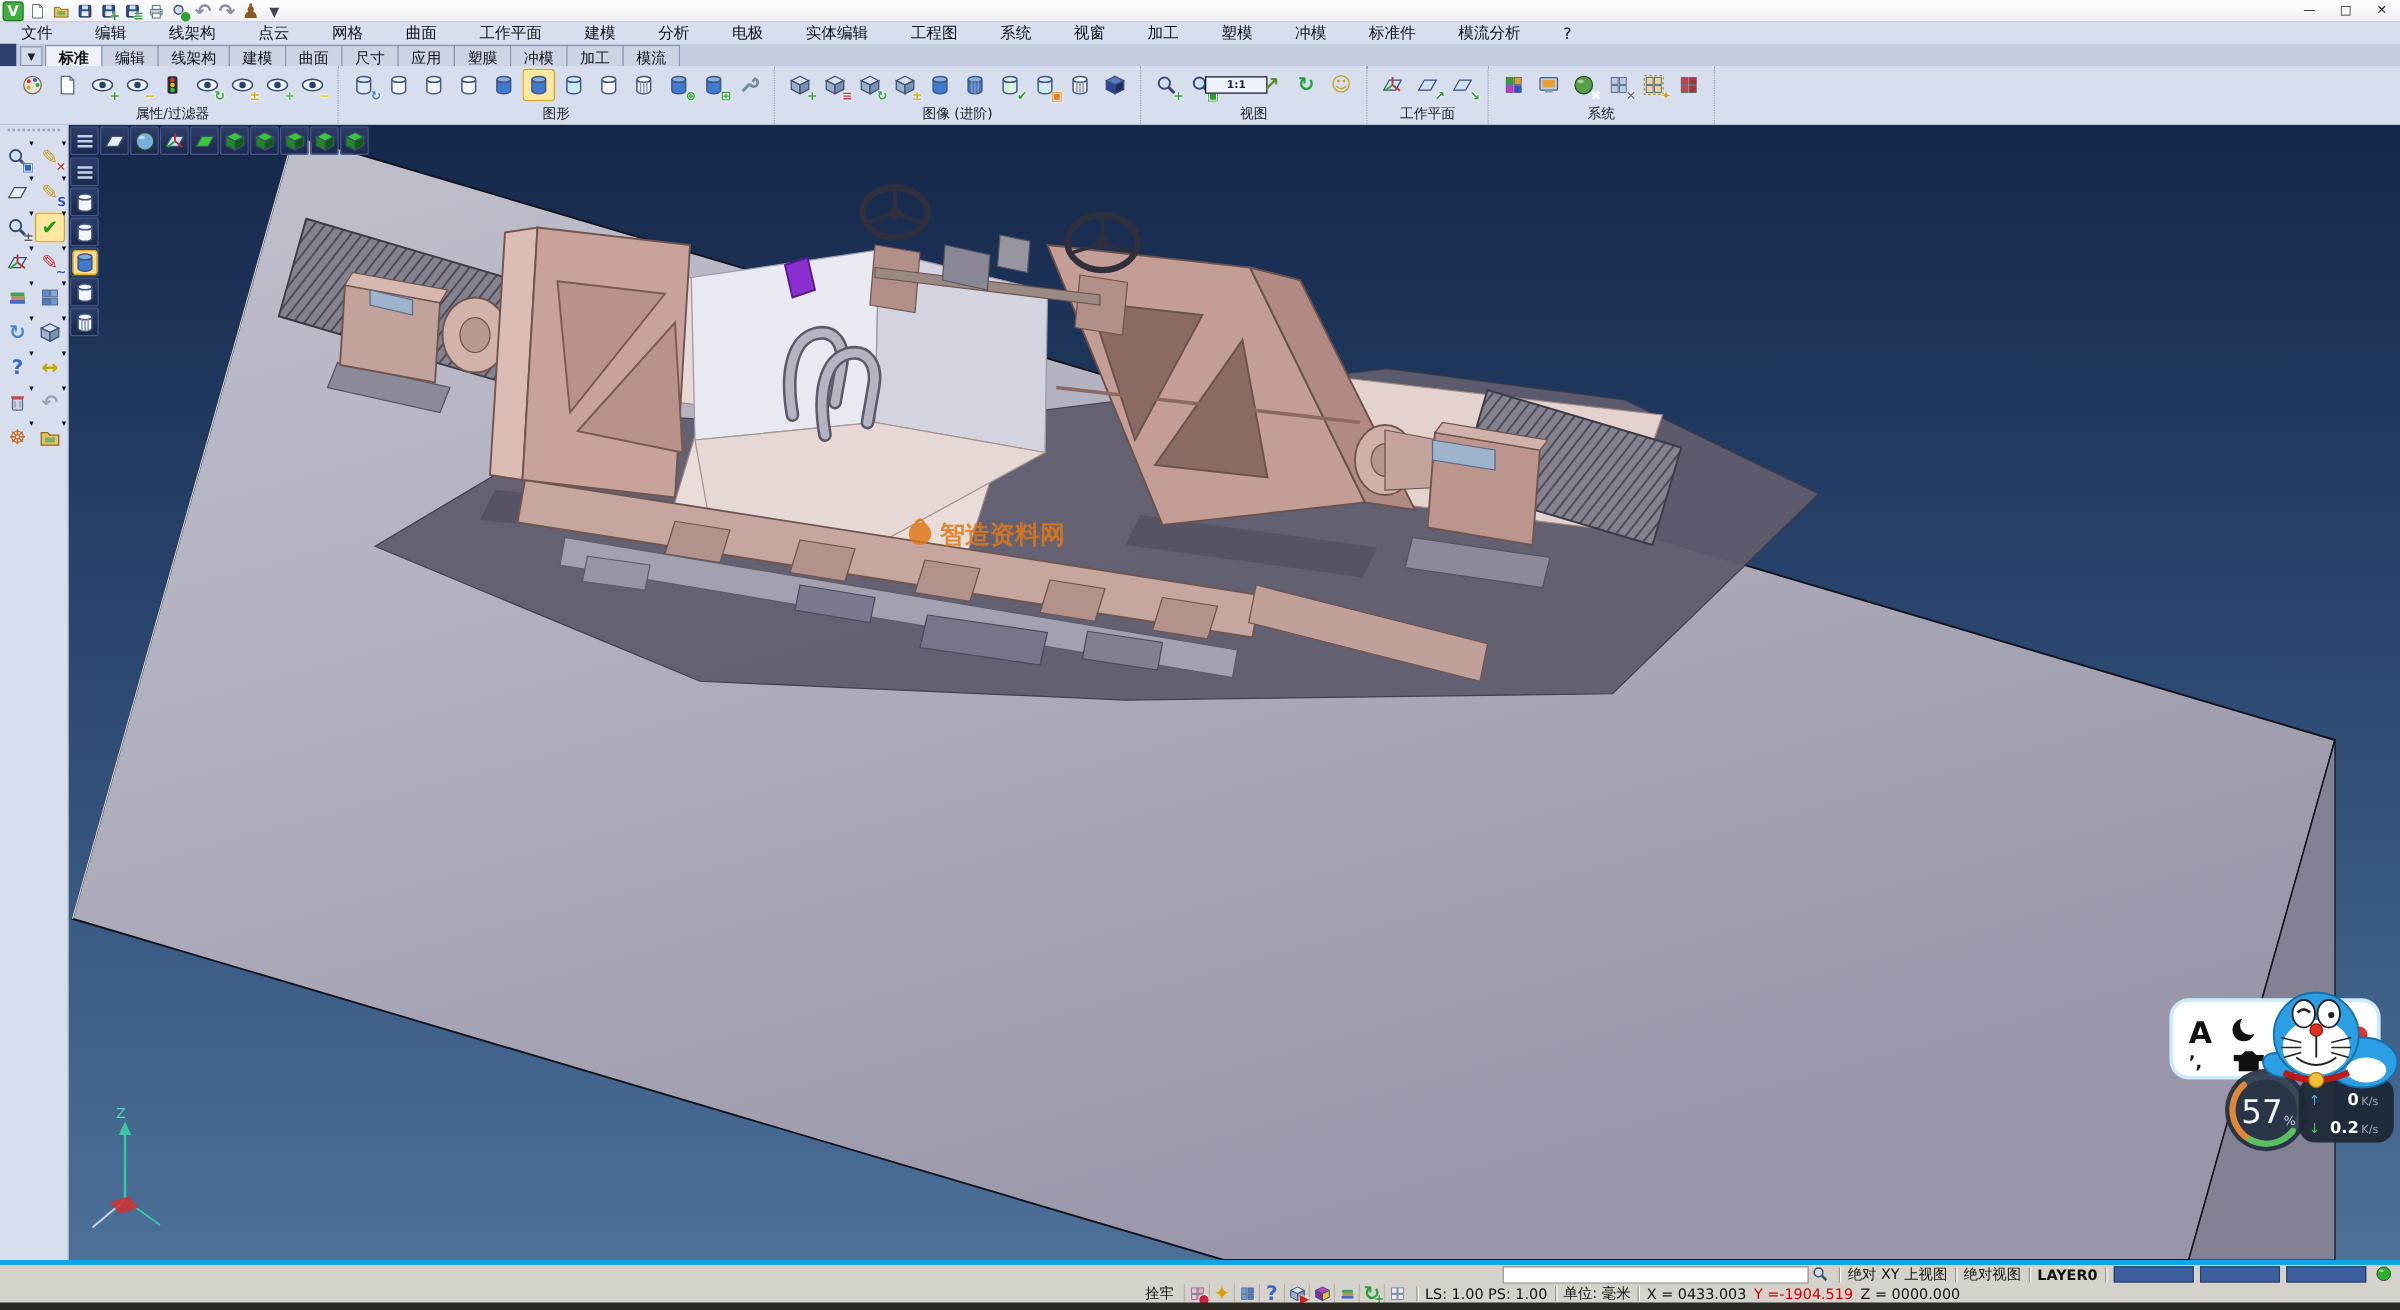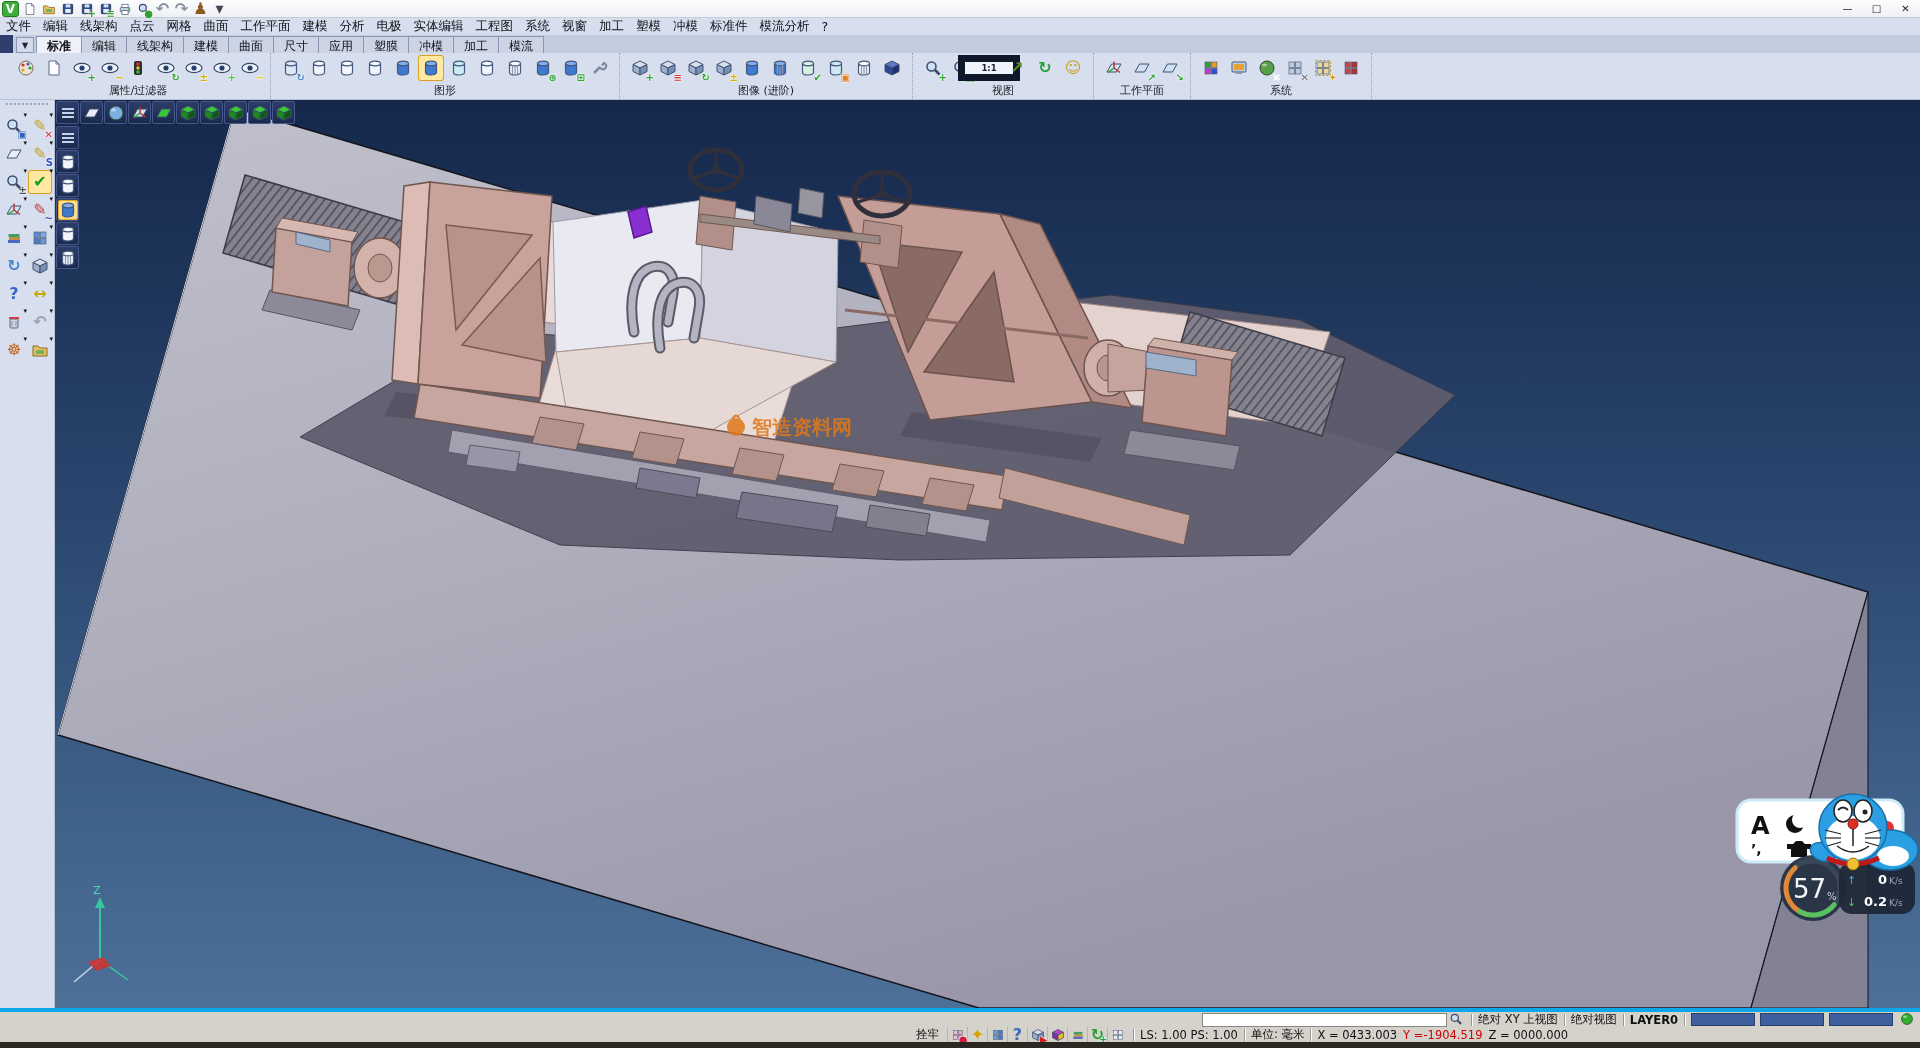--- a/index.html
+++ b/index.html
@@ -12,21 +12,21 @@
   #qa { display:flex; align-items:center; gap:2px; padding-left:2px; }
   #qa .ic { width:17px; height:16px; }
   #qa .ic svg { width:14px; height:14px; }
   #win-title { position:absolute; left:0; right:0; text-align:center; font-size:11.5px; color:#222; pointer-events:none; }
   #winbtns { margin-left:auto; display:flex; }
   .wb { width:29px; height:17px; display:flex; align-items:center; justify-content:center;
     font-size:10px; color:#222; }
   
   #menubar { position:absolute; left:0; top:18px; width:1920px; height:17px;
     background:#d7dfee; display:flex; align-items:center; }
-  .mi { padding:0 6px; font-size:12.5px; color:#101018; }
+  .mi { padding:0 17px; font-size:12.5px; color:#101018; }
   
   #tabrow { position:absolute; left:0; top:35px; width:1920px; height:18px;
     background:#c4cde0; display:flex; align-items:flex-end; }
   #tab-dock { width:13px; height:18px; background:#2e3f6e; }
   #tab-overflow { width:18px; height:16px; display:flex; align-items:center; justify-content:center;
     font-size:8px; color:#223; background:#d3dbea; border:1px solid #8a96b2; margin:0 2px 0 3px; }
   .tab { padding:1px 10px 0; height:17px; font-size:12px; color:#101018;
     background:#ccd4e4; border:1px solid #8a96b2; border-bottom:none; margin-right:-1px; }
   .tab.active { background:#eef1f8; font-weight:bold; }
   
@@ -40,21 +40,21 @@
   .ic { position:relative; width:26px; height:26px; display:inline-flex;
     align-items:center; justify-content:center; border-radius:3px; }
   .ic svg { display:block; }
   .ic .g { font-size:16px; font-weight:bold; line-height:1; }
   .ic .bd { position:absolute; right:-1px; bottom:-2px; font-size:10px; font-weight:bold;
     text-shadow:0 0 2px #fff,0 0 2px #fff; line-height:1; }
   .ic .ct { position:absolute; right:-1px; top:-2px; font-size:7px; color:#111; line-height:1; }
   .ic.hl { background:#ffe9a2; box-shadow:inset 0 0 0 1px #d8a020; }
   .ic.logo { background:#3fae3f; color:#fff; font-weight:bold; font-size:12px;
     width:16px; height:15px; border-radius:3px; border:1px solid #1f7a1f; }
-  .ic .one { font-size:8.5px; font-weight:bold; color:#223; border:7px solid #0f172a;
+  .ic .one { font-size:8.5px; font-weight:bold; color:#223; border:1px solid #0f172a;
     background:#eef3fb; padding:1px 16px; }
   
   #leftbar { position:absolute; left:0; top:100px; width:55px; height:908px;
     background:#d7dfee; border-right:1px solid #b8c2d6; }
   #leftbar .grip { height:8px; border-top:2px dotted #98a4c0; margin:3px 6px; }
   #left-icons { display:grid; grid-template-columns:24px 24px; gap:4px 2px; justify-content:center; }
   #left-icons .ic { width:24px; height:24px; }
   
   #viewport { position:absolute; left:55px; top:100px; width:1865px; height:908px;
     background:linear-gradient(180deg,#15284b 0%,#1d3358 18%,#2a466f 45%,#3a5c85 72%,#4d7099 100%); overflow:hidden; }

